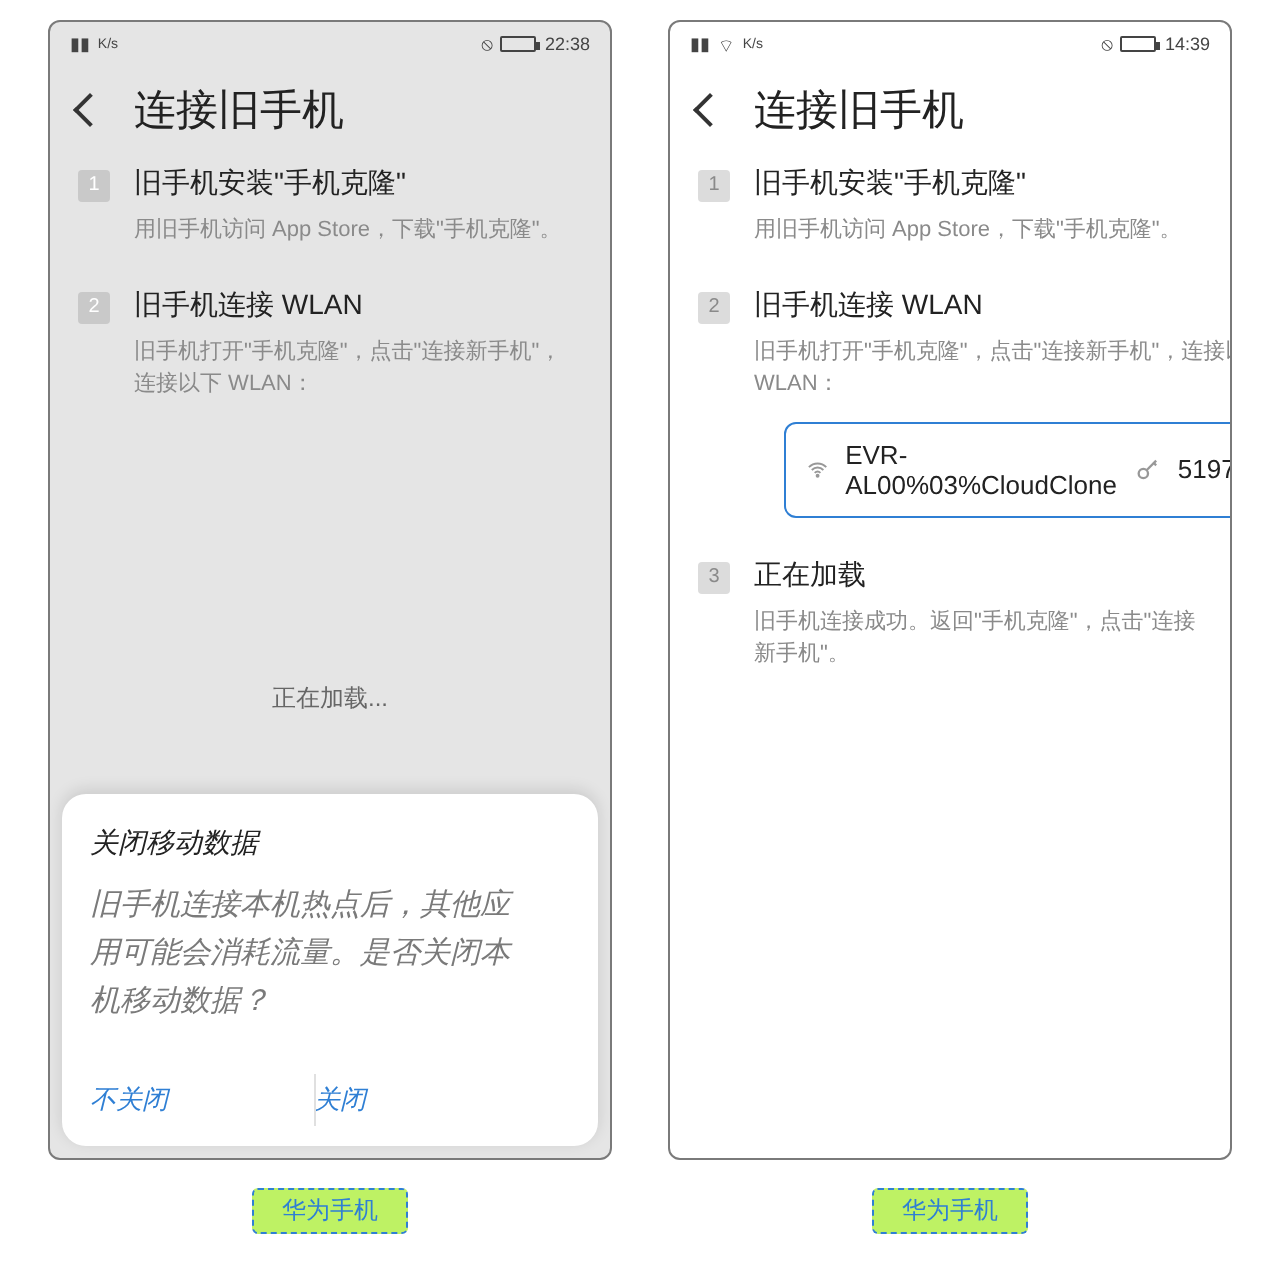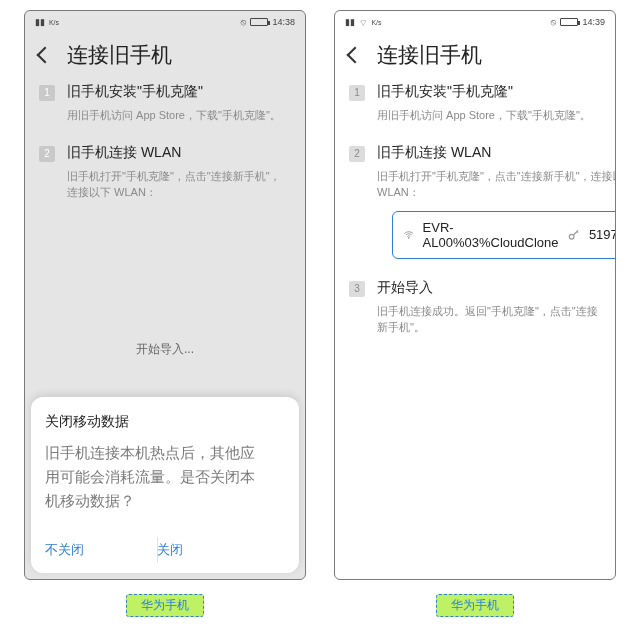--- a/index.html
+++ b/index.html
@@ -108,20 +108,21 @@
   }
 
   
   .dialog {
     position: absolute;
     left: 6px; right: 6px; bottom: 6px;
     background: #ffffff;
     border-radius: 12px;
     box-shadow: 0 -2px 8px rgba(0,0,0,.12);
     padding: 16px 30px 0 14px;
+    font-style: italic;
   }
   .dialog-title { font-size: 14px; font-weight: 500; color:#222; }
   .dialog-body { font-size: 15px; color:#7a7a7a; margin-top: 10px; line-height:1.6; }
   .dialog-actions {
     display: flex;
     margin-top: 14px;
     border-top: 0 solid #eee;
   }
   .dialog-btn {
     flex:1;
@@ -164,21 +165,21 @@
 
   <div class="phone gray">
     <div class="status-bar">
       <div class="left">
         <span>▮▮</span>
         <span style="font-size:7px;">K/s</span>
       </div>
       <div class="right">
         <span>⦸</span>
         <span class="batt"><span class="fill"></span></span>
-        <span>14:38</span>
+        <span>22:38</span>
       </div>
     </div>
 
     <div class="nav-header">
       <div class="back-arrow"></div>
       <div class="nav-title">连接旧手机</div>
     </div>
 
     <div class="steps">
       <div class="step">
@@ -190,21 +191,21 @@
       </div>
       <div class="step">
         <div class="step-num">2</div>
         <div class="step-body">
           <div class="step-title">旧手机连接 WLAN</div>
           <div class="step-desc">旧手机打开"手机克隆"，点击"连接新手机"，连接以下 WLAN：</div>
         </div>
       </div>
     </div>
 
-    <div class="loading-text">开始导入...</div>
+    <div class="loading-text">正在加载...</div>
 
     <div class="dialog">
       <div class="dialog-title">关闭移动数据</div>
       <div class="dialog-body">旧手机连接本机热点后，其他应用可能会消耗流量。是否关闭本机移动数据？</div>
       <div class="dialog-actions">
         <div class="dialog-btn">不关闭</div>
         <div class="dialog-btn">关闭</div>
       </div>
     </div>
   </div>
@@ -261,21 +262,21 @@
               </svg>
               <span>51978639</span>
             </div>
           </div>
         </div>
       </div>
 
       <div class="step">
         <div class="step-num">3</div>
         <div class="step-body">
-          <div class="step-title">开始导入</div>
+          <div class="step-title">正在加载</div>
           <div class="step-desc">旧手机连接成功。返回"手机克隆"，点击"连接新手机"。</div>
         </div>
       </div>
     </div>
   </div>
 
 </div>
 
 <div class="captions-row">
   <div class="caption">

